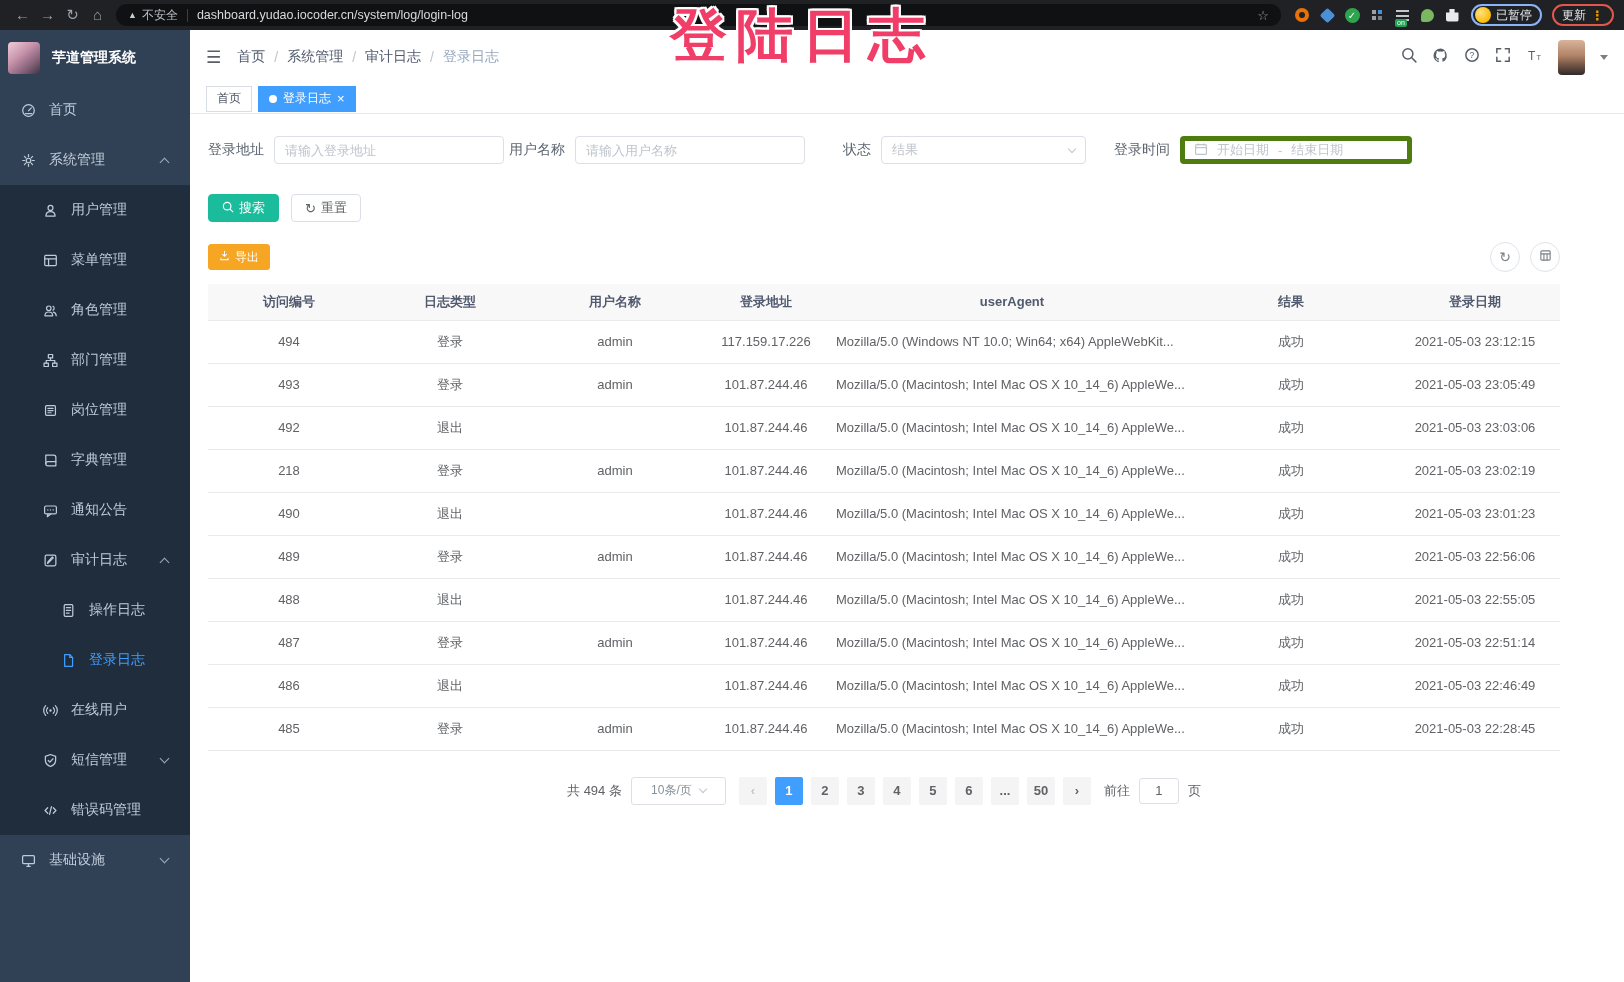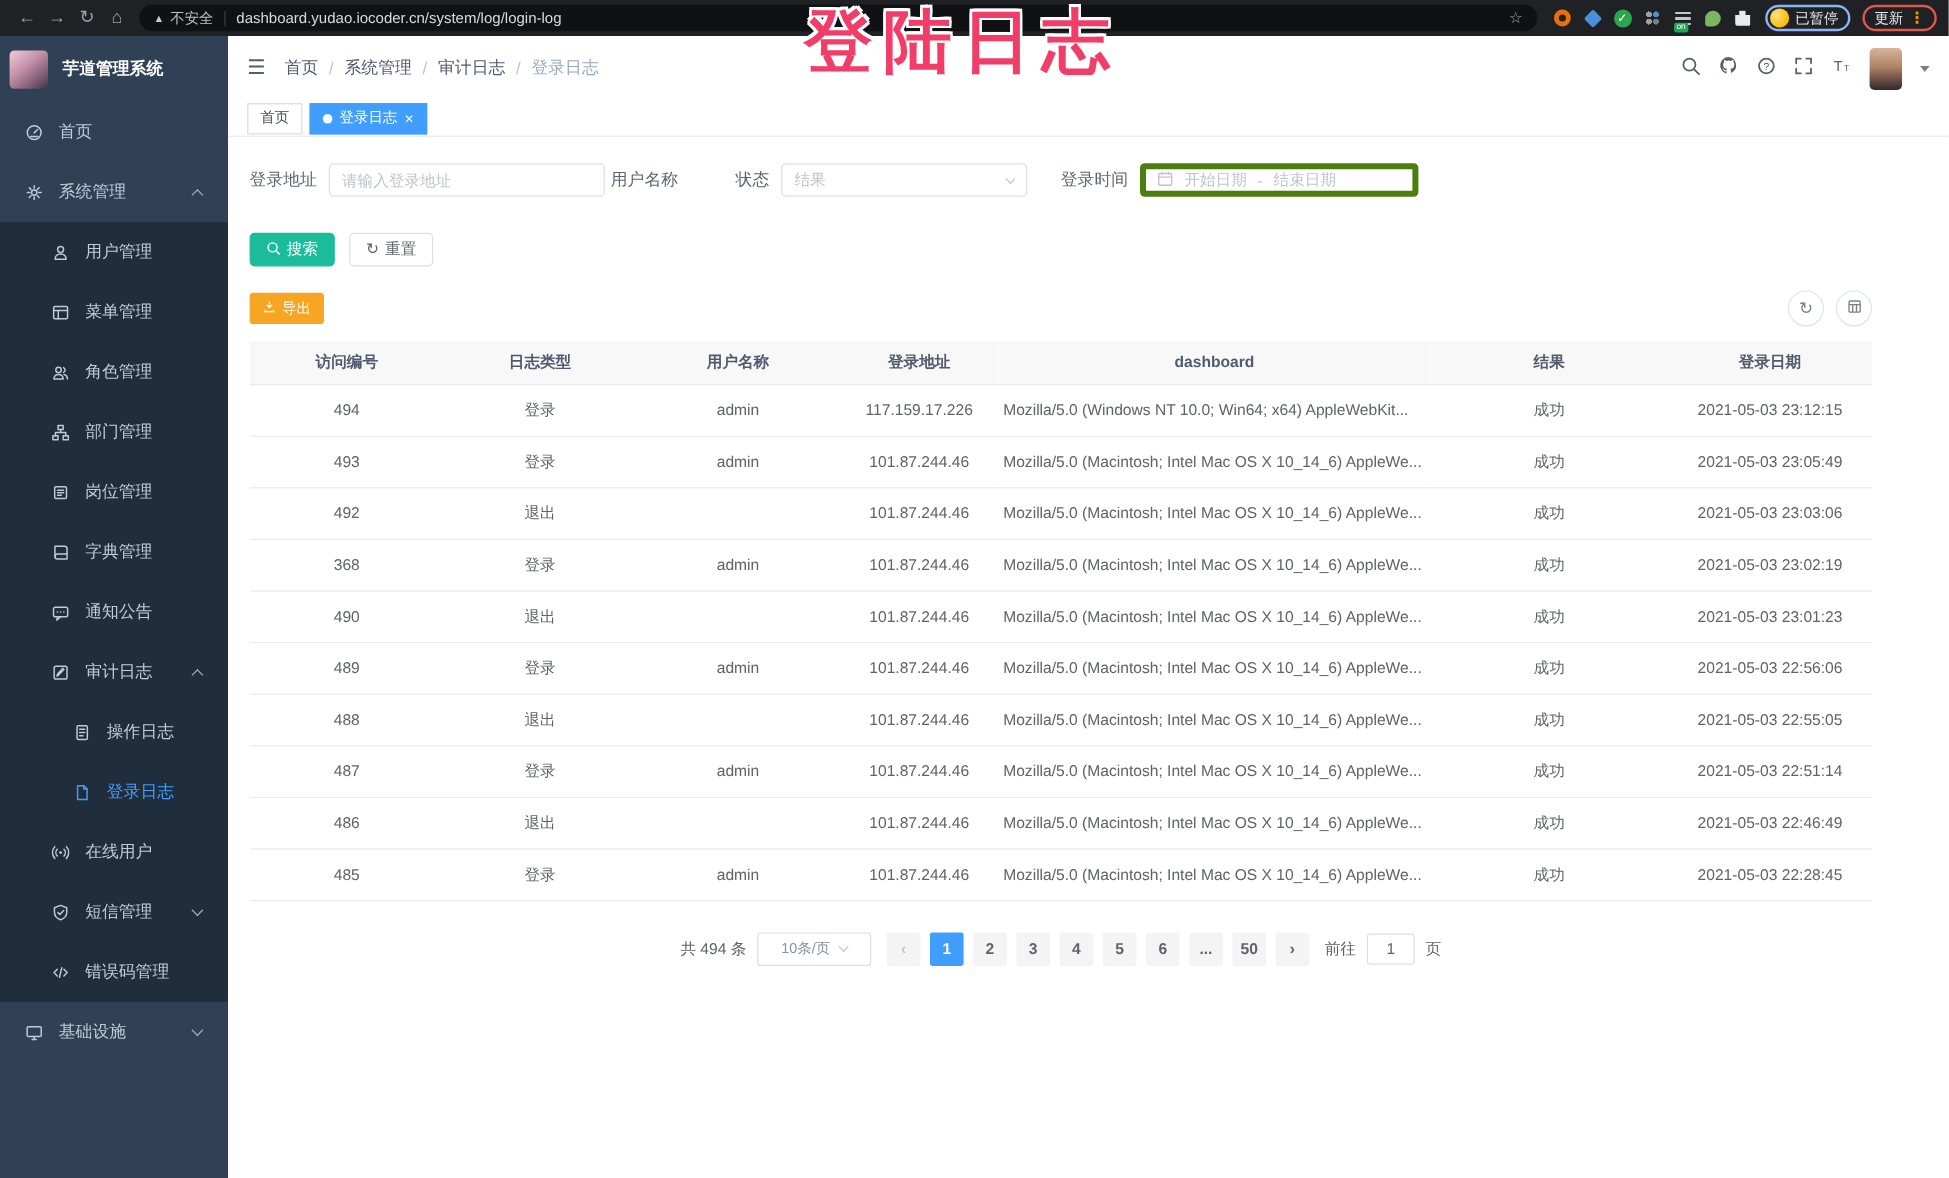--- a/index.html
+++ b/index.html
@@ -378,20 +378,21 @@
 
   <div class="content">
 
     <div class="filters">
       <div class="fgroup mr4">
         <label>登录地址</label>
         <input class="f-input" type="text" placeholder="请输入登录地址" style="">
       </div>
       <div class="fgroup mr38">
         <label>用户名称</label>
+        <input class="f-input" type="text" placeholder="请输入用户名称" style="">
       </div>
       <div class="fgroup mr28">
         <label>状态</label>
         <div class="f-select">
           <span>结果</span>
           <span class="sel-chev"></span>
         </div>
       </div>
       <div class="fgroup">
         <label>登录时间</label>
@@ -450,21 +451,21 @@
           <col style="width:360px">
           <col style="width:198px">
           <col style="width:170px">
         </colgroup>
       <thead>
         <tr>
           <th>访问编号</th>
           <th>日志类型</th>
           <th>用户名称</th>
           <th>登录地址</th>
-          <th>dashboard</th>
+          <th>userAgent</th>
           <th>结果</th>
           <th>登录日期</th>
         </tr>
       </thead>
       <tbody>
         <tr>
             <td>494</td>
             <td>登录</td>
             <td>admin</td>
             <td>117.159.17.226</td>
@@ -484,21 +485,21 @@
         <tr>
             <td>492</td>
             <td>退出</td>
             <td></td>
             <td>101.87.244.46</td>
             <td class="ua">Mozilla/5.0 (Macintosh; Intel Mac OS X 10_14_6) AppleWe...</td>
             <td>成功</td>
             <td>2021-05-03 23:03:06</td>
           </tr>
         <tr>
-            <td>368</td>
+            <td>218</td>
             <td>登录</td>
             <td>admin</td>
             <td>101.87.244.46</td>
             <td class="ua">Mozilla/5.0 (Macintosh; Intel Mac OS X 10_14_6) AppleWe...</td>
             <td>成功</td>
             <td>2021-05-03 23:02:19</td>
           </tr>
         <tr>
             <td>490</td>
             <td>退出</td>

